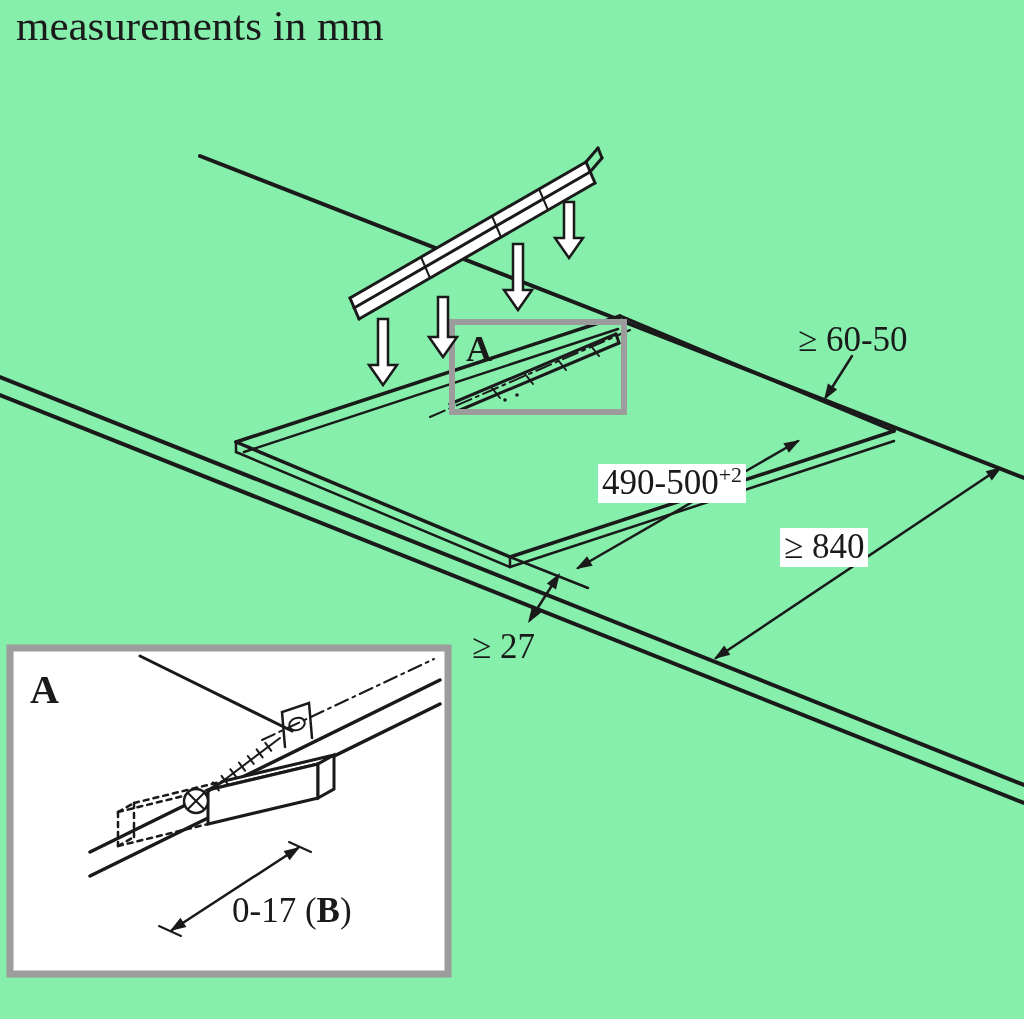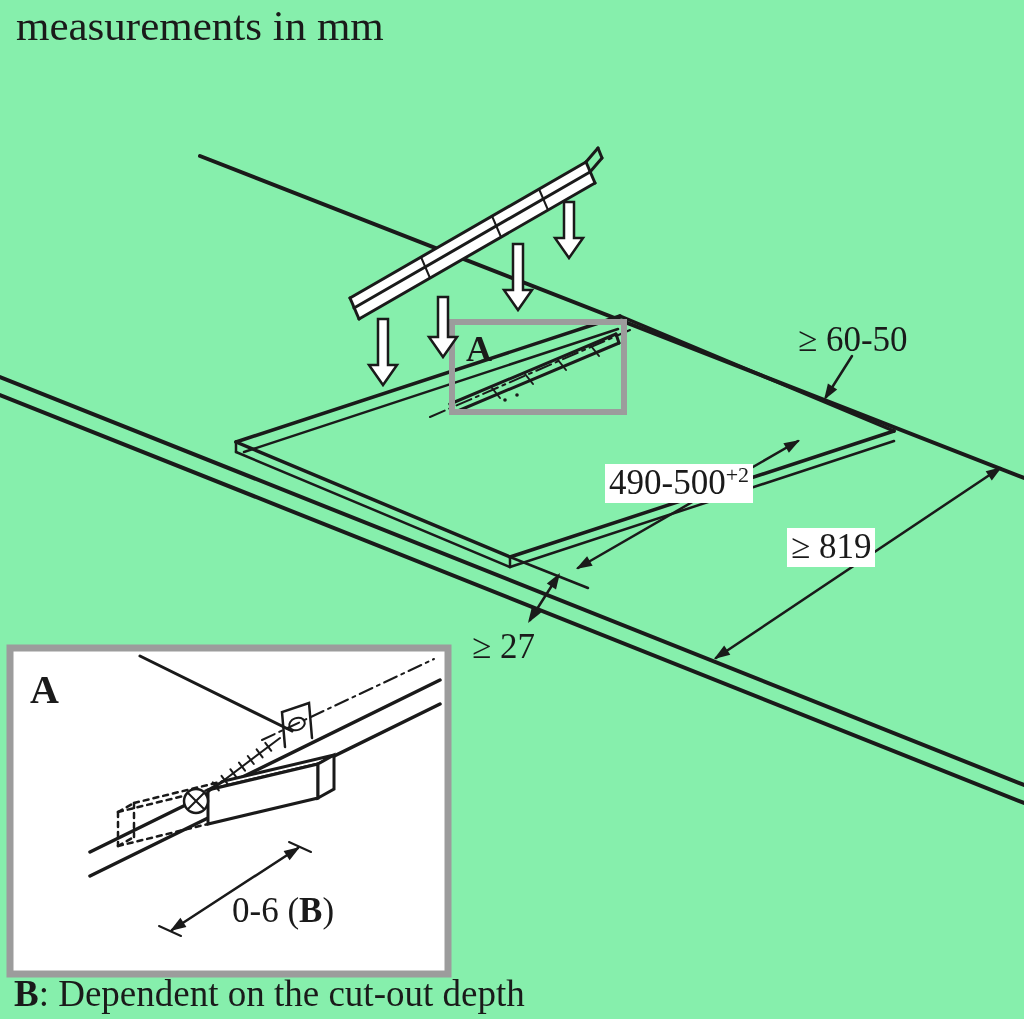--- a/index.html
+++ b/index.html
@@ -4,21 +4,21 @@
 <style>
   html,body{margin:0;padding:0;background:#fff;}
   #canvas{
     position:relative;width:1024px;height:1019px;background:#86efac;overflow:hidden;
     font-family:Liberation Serif, serif;color:#1a1a1a;
   }
   svg{position:absolute;left:0;top:0;}
   .lbl{position:absolute;white-space:nowrap;color:#1a1a1a;line-height:1.1;}
   .h1{font-size:43px;}
   .dim{font-size:35px;}
-  .dim-bg{background:#fff;padding:0 4px;margin-left:7px;}
+  .dim-bg{background:#fff;padding:0 4px;}
   .marker{font-size:36px;font-weight:bold;}
   .marker-big{font-size:40px;font-weight:bold;}
   .sup{font-size:22px;position:relative;top:-12px;}
   .b{font-weight:bold;}
   .foot{font-size:37px;}
 </style>
 </head>
 <body>
 
 <div id="canvas">
@@ -155,25 +155,24 @@
       </g>
     </g>
   </svg>
 
   <div class="lbl h1" style="left:16px;top:2px;">measurements in mm</div>
 
   <div class="lbl dim" style="left:798px;top:312px;margin-top:9px;">≥ 60-50</div>
 
   <div class="lbl dim dim-bg" style="left:598px;top:464px;"><span>490-500</span><span class="sup">+2</span></div>
 
-  <div class="lbl dim dim-bg" style="left:780px;top:528px;">≥ 819</div>
+  <div class="lbl dim dim-bg" style="left:780px;top:528px;">≥ 840</div>
 
   <div class="lbl dim" style="left:472px;top:628px;">≥ 27</div>
 
   <div class="lbl marker" style="left:466px;top:330px;">A</div>
 
   <div class="lbl marker-big" style="left:30px;top:668px;">A</div>
 
-  <div class="lbl dim" style="left:232px;top:892px;"><span>0-6 (</span><span class="b">B</span><span>)</span></div>
+  <div class="lbl dim" style="left:232px;top:892px;"><span>0-17 (</span><span class="b">B</span><span>)</span></div>
 
-  <div class="lbl foot" style="left:14px;top:974px;"><span class="b">B</span><span>: Dependent on the cut-out depth</span></div>
 
 </div>
 
 </body></html>

